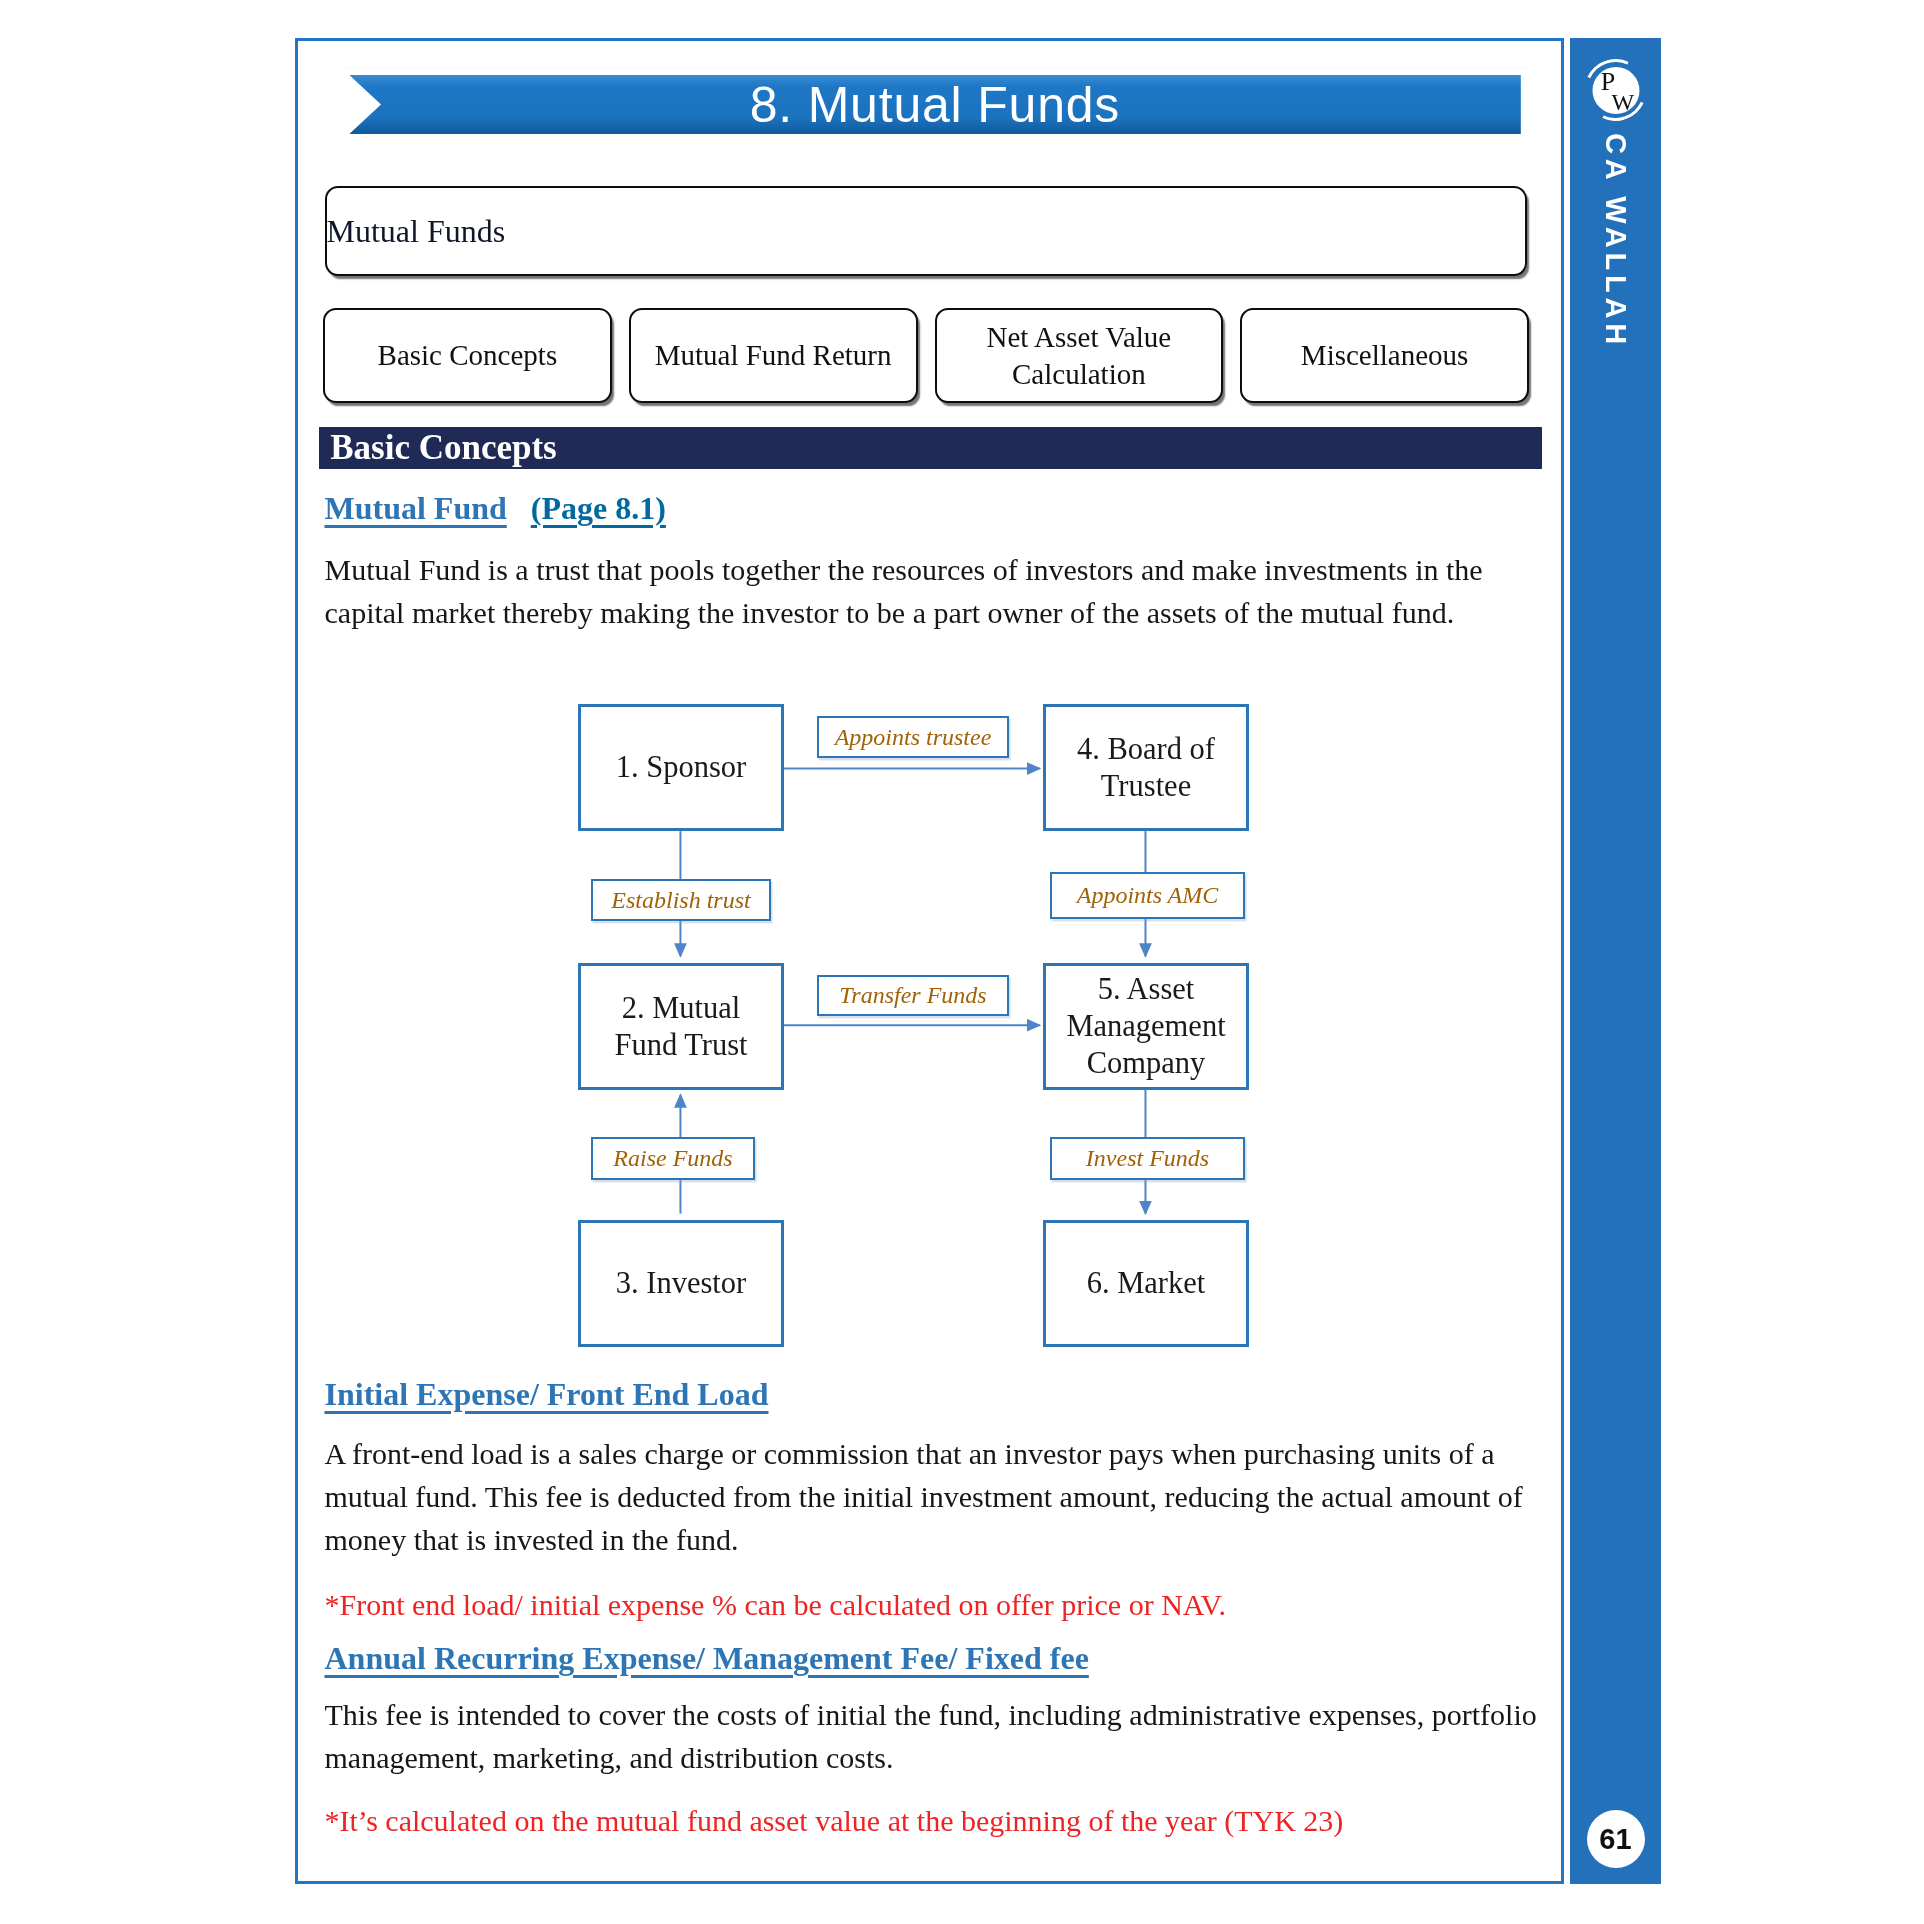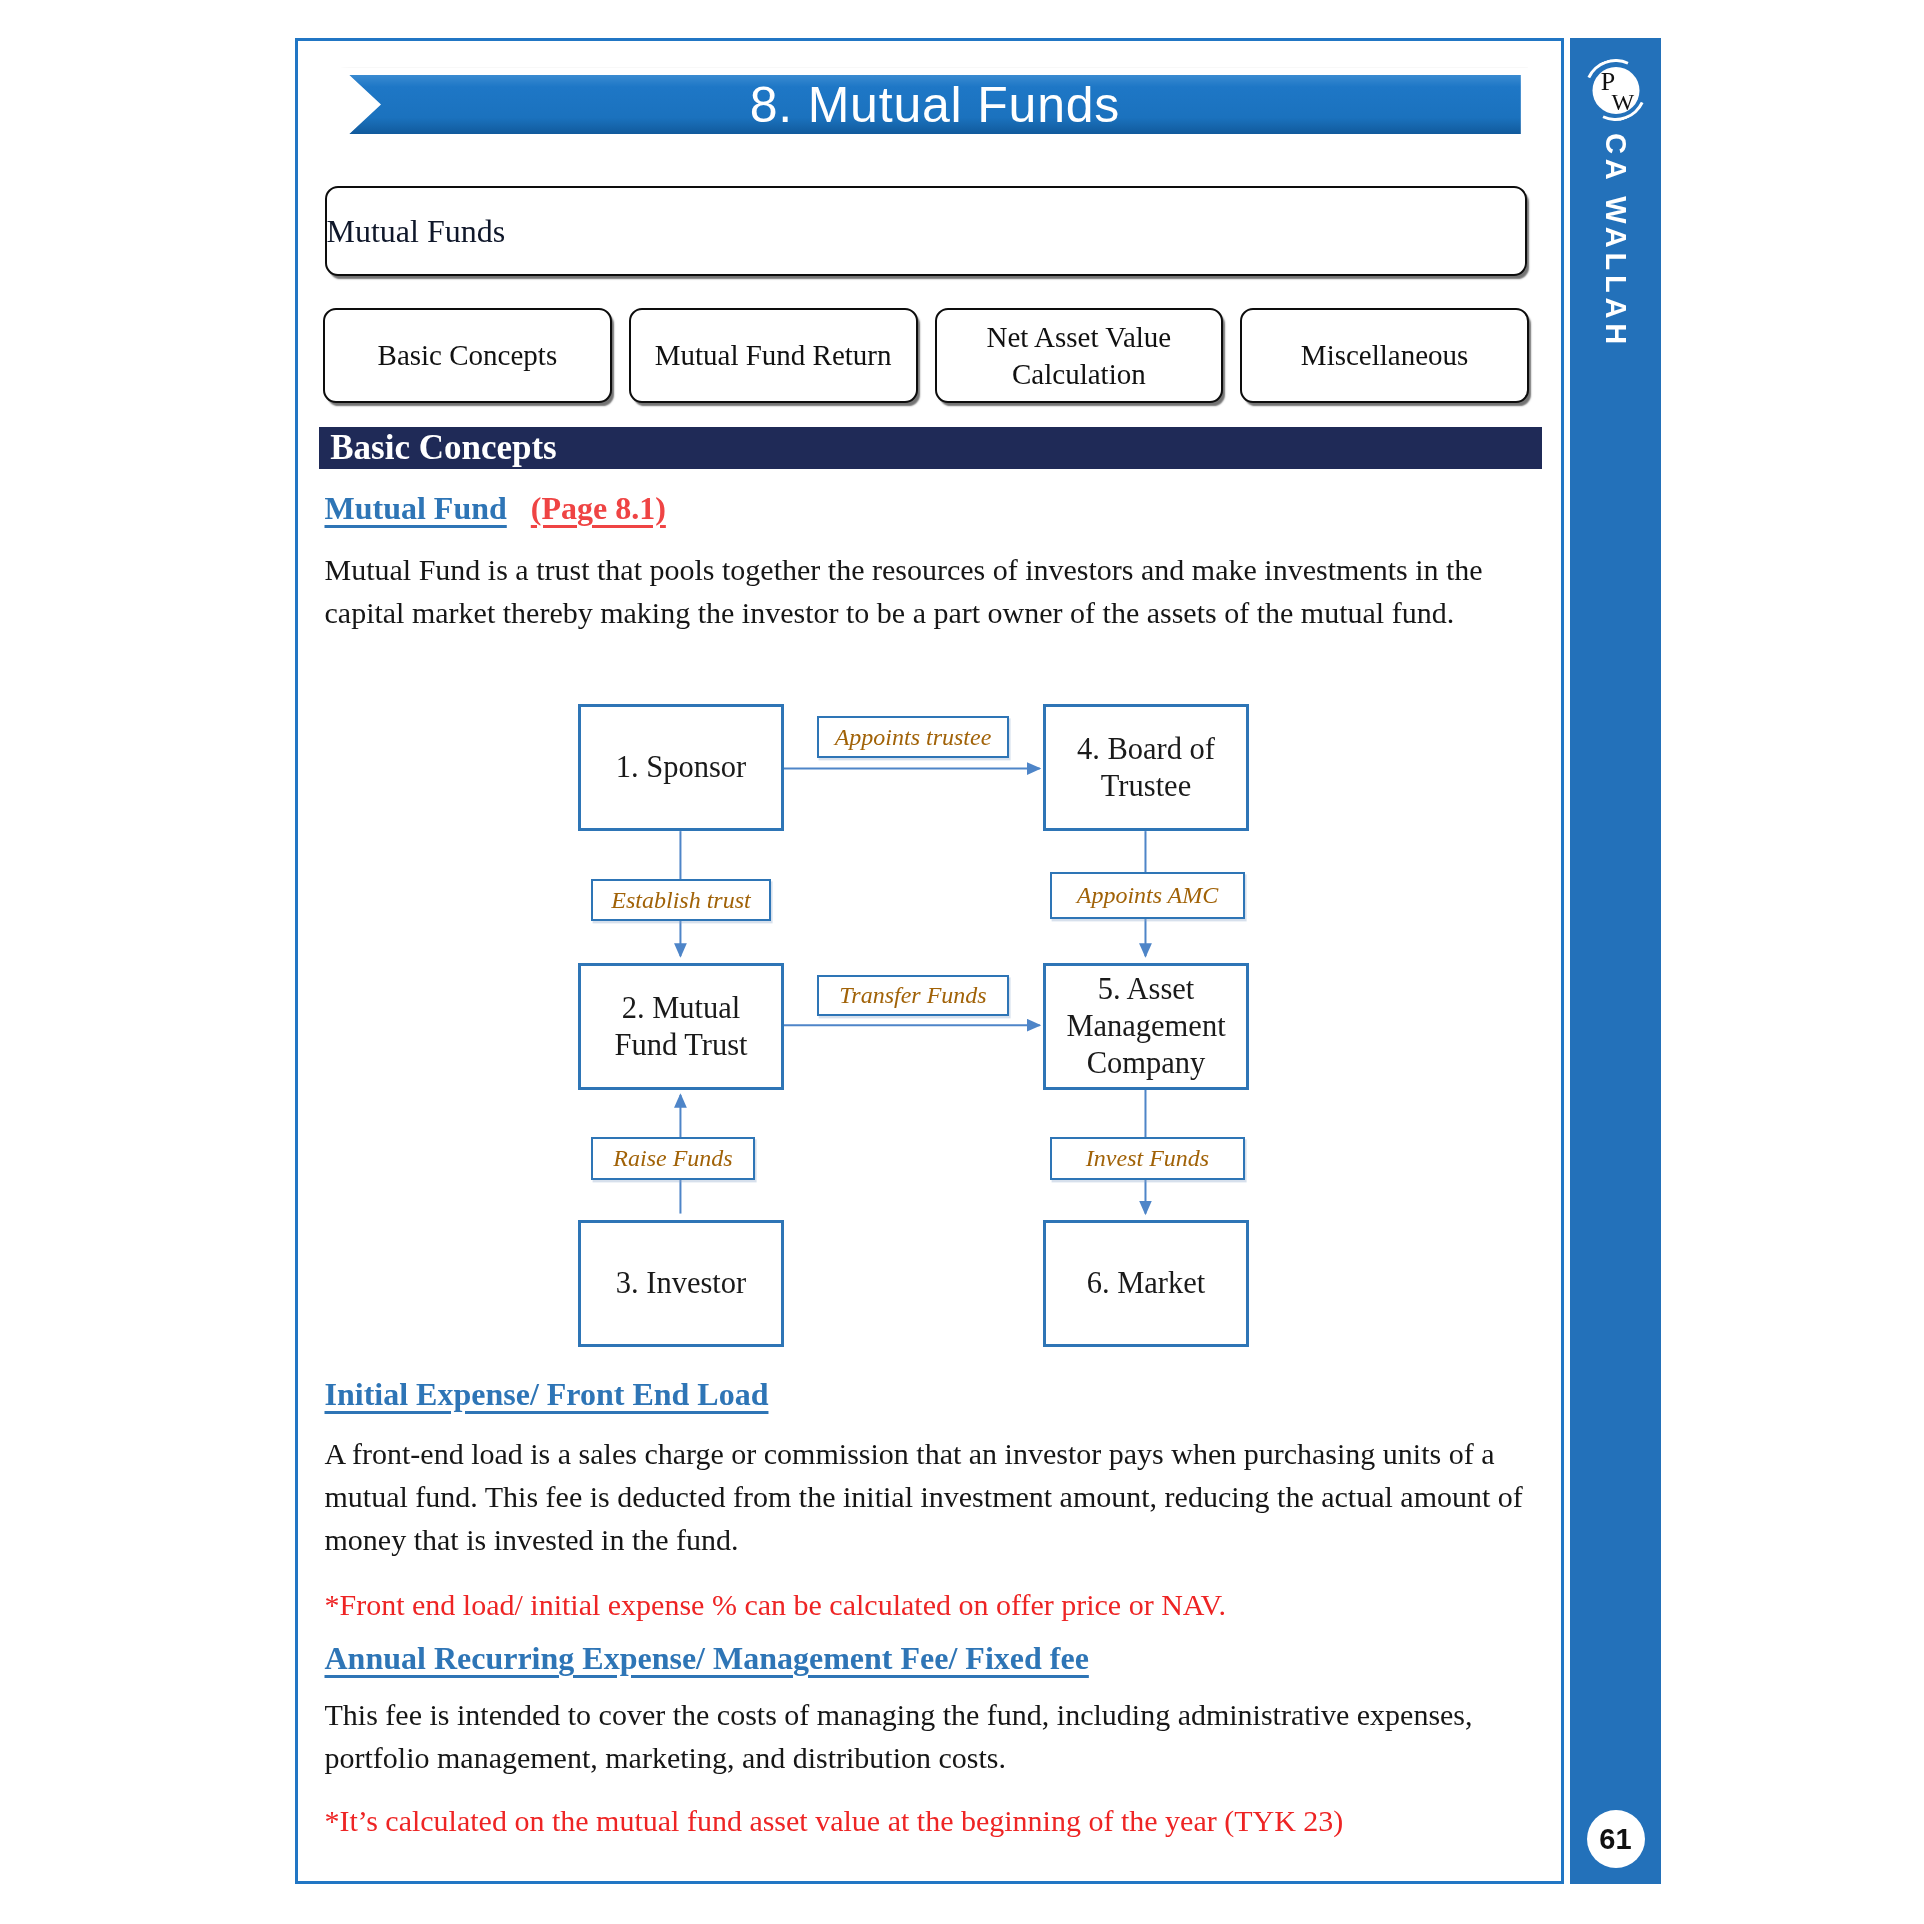--- a/index.html
+++ b/index.html
@@ -29,21 +29,21 @@
       box-shadow:3.2px 4px 1.6px -1.6px rgba(0,0,0,.55);font-size:29px;line-height:1.25;color:#111;padding:0 8px;}
 
   
   .section-bar{position:absolute;left:21px;top:386px;width:1223px;height:42px;background:#1F2A57;
       display:flex;align-items:center;}
   .section-bar span{color:#ffffff;font-weight:700;font-size:35px;padding-left:11.2px;}
 
   
   .h-blue{position:absolute;left:26.5px;font-size:32px;font-weight:700;color:#2E75B6;}
   .h-blue .u{text-decoration:underline;text-decoration-thickness:2.8px;text-underline-offset:6.4px;}
-  .h-blue .ref{color:#ef4444;}
+  .h-blue .ref{color:#0369a1;}
   .para{position:absolute;left:26.5px;width:1215px;font-size:30px;line-height:43px;color:#161616;}
   .note{position:absolute;left:26.5px;width:1215px;font-size:30px;line-height:43px;color:#EE2424;}
 
   
   .diagram{position:absolute;left:0;top:0;width:1262px;height:1840px;pointer-events:none;}
   .dg-node{position:absolute;box-sizing:border-box;border:3.2px solid #2E75B6;background:#fff;z-index:2;
       display:flex;align-items:center;justify-content:center;text-align:center;
       font-size:30.5px;line-height:37px;color:#1a1a1a;padding:0 9.6px;}
   .dg-label{position:absolute;box-sizing:border-box;border:2.4px solid #2E75B6;background:#fff;z-index:2;
       display:flex;align-items:center;justify-content:center;text-align:center;
@@ -138,21 +138,21 @@
 
   <div class="h-blue" style="top:1335px;">
     <span class="u">Initial Expense/ Front End Load</span>
   </div>
   <div class="para" style="top:1391px;line-height:43px;">A front-end load is a sales charge or commission that an investor pays when purchasing units of a mutual fund. This fee is deducted from the initial investment amount, reducing the actual amount of money that is invested in the fund.</div>
   <div class="note" style="top:1542px;">*Front end load/ initial expense % can be calculated on offer price or NAV.</div>
 
   <div class="h-blue" style="top:1599px;">
     <span class="u">Annual Recurring Expense/ Management Fee/ Fixed fee</span>
   </div>
-  <div class="para" style="top:1652px;line-height:43px;">This fee is intended to cover the costs of managing the fund, including administrative expenses, portfolio management, marketing, and distribution costs.</div>
+  <div class="para" style="top:1652px;line-height:43px;">This fee is intended to cover the costs of initial the fund, including administrative expenses, portfolio management, marketing, and distribution costs.</div>
   <div class="note" style="top:1758px;">*It’s calculated on the mutual fund asset value at the beginning of the year (TYK 23)</div>
 
 </div>
 
 <div class="sidebar">
   <div class="logo">
     <div class="logo-ring"></div>
     <div class="logo-circle">
       <span class="p">P</span>
       <span class="w">W</span>

